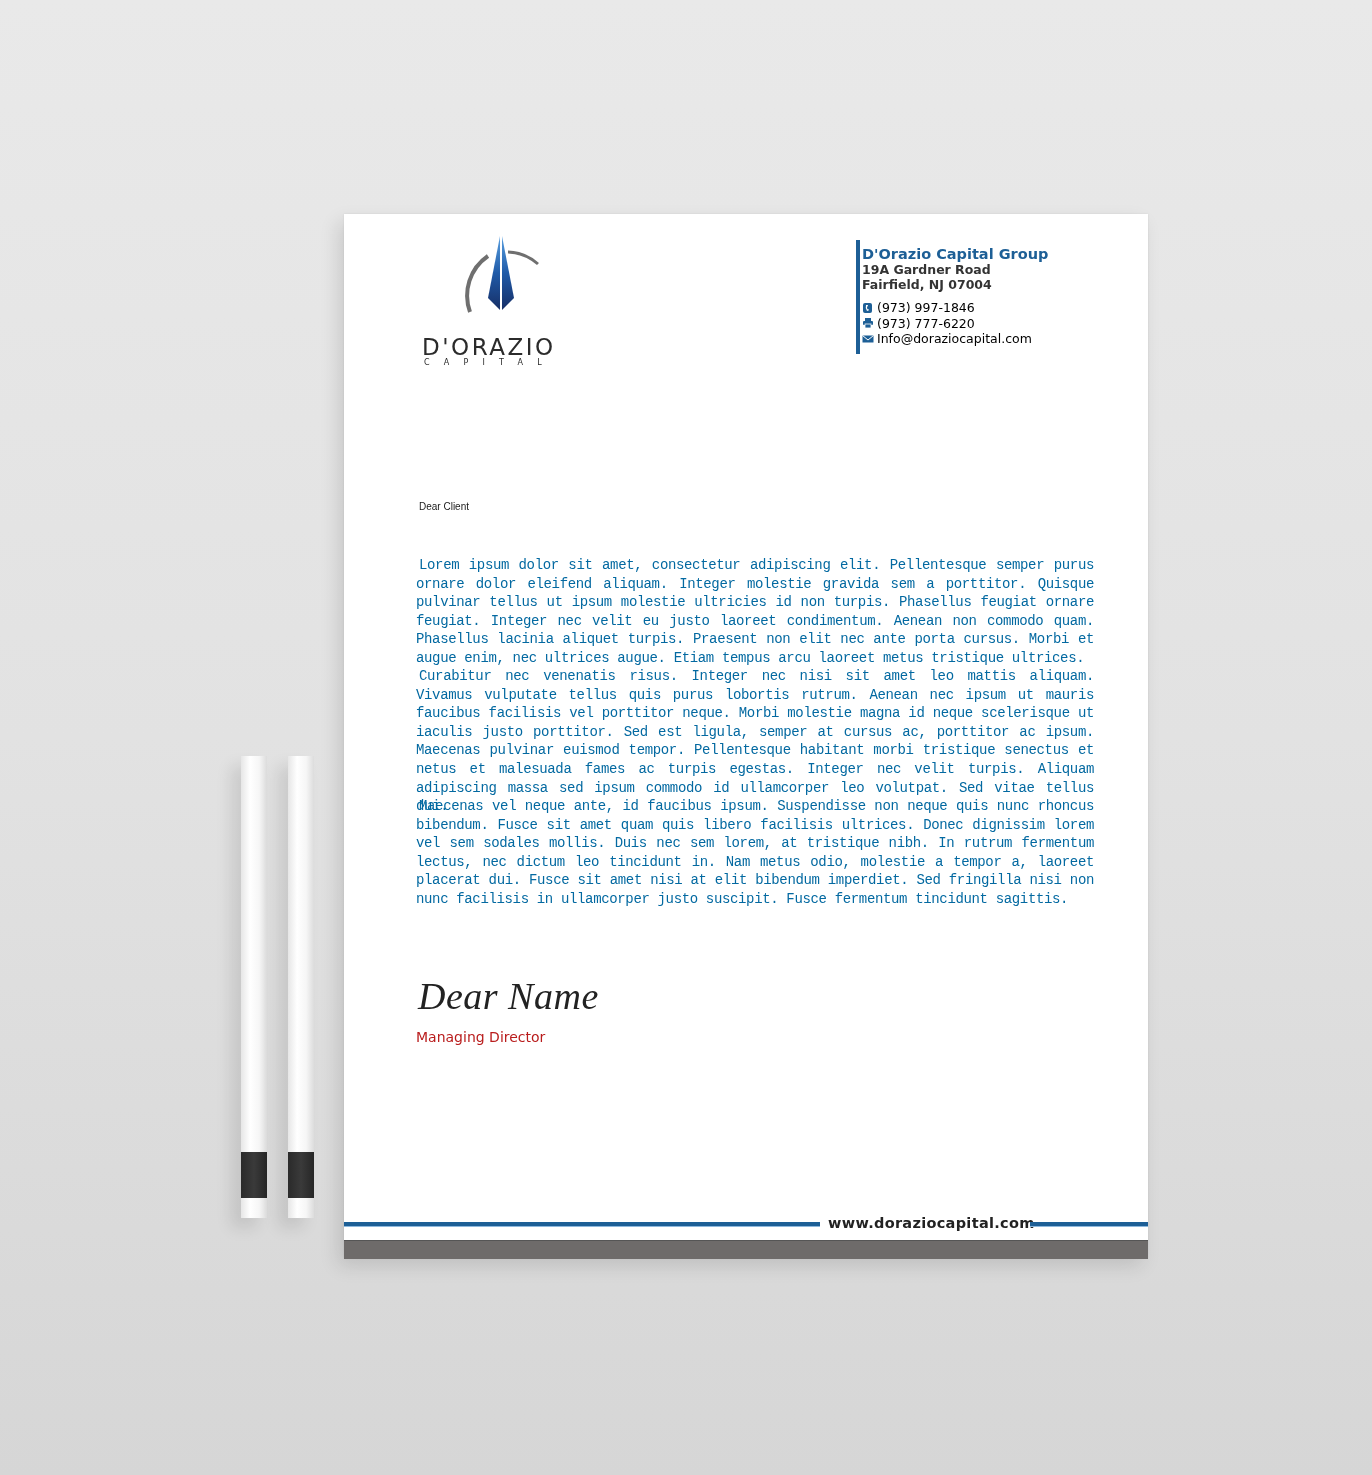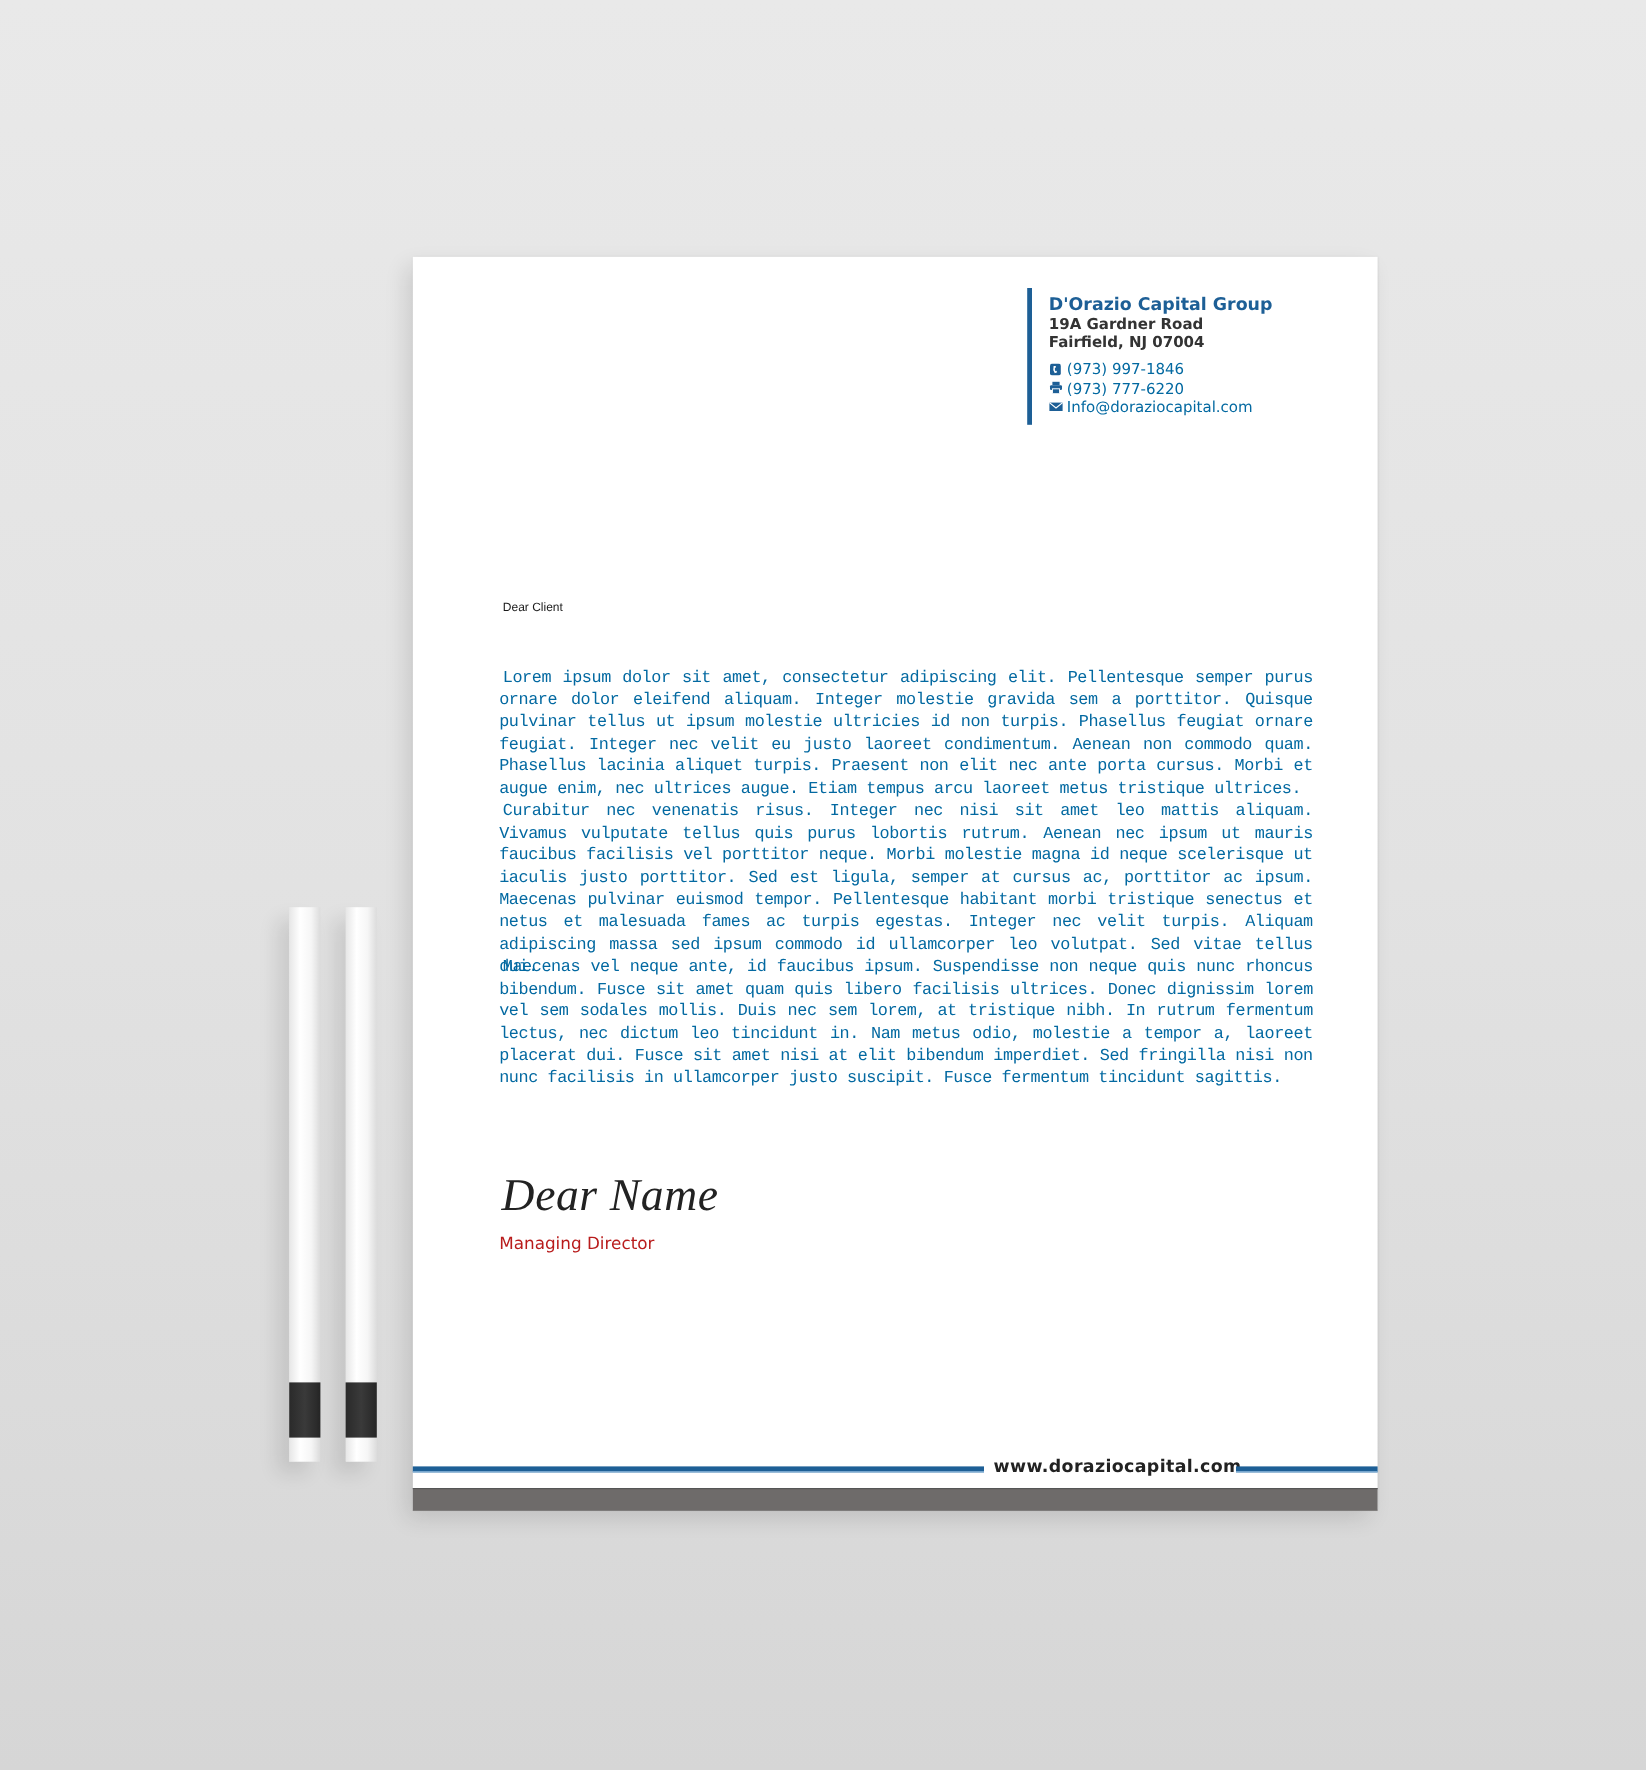--- a/index.html
+++ b/index.html
@@ -25,28 +25,28 @@
   .logo { position:absolute; left:76px; top:20px; width:160px; height:140px; }
   .logo-word {
     position:absolute; left:78px; top:120px; font-size:23px; letter-spacing:2.5px;
     color:#2b2b2b; font-family:"DejaVu Sans", sans-serif; font-weight:normal;
   }
   .logo-sub {
     position:absolute; left:80px; top:146px; font-size:8px; letter-spacing:14.2px;
     color:#2b2b2b; font-family:"DejaVu Sans", sans-serif;
   }
   .contact {
-    position:absolute; left:512px; top:26px; padding-left:14px;
+    position:absolute; left:512px; top:26px; padding-left:2px;
     border-left:4px solid #1d5f96; height:114px;
     font-family:"DejaVu Sans", sans-serif;
   }
   .contact .company { font-size:14.5px; font-weight:bold; color:#1d5f96; margin-top:6px; }
   .contact .line { font-size:12.5px; color:#333; line-height:15px;font-weight:bold; }
   .contact .gap { height:8px; }
-  .contact .row { display:flex; align-items:center; font-size:12.5px; color:#0369a1; line-height:15.5px; }
+  .contact .row { display:flex; align-items:center; font-size:12.5px; color:#000000; line-height:15.5px; }
   .ico { display:inline-block; width:12px; height:10px; margin-right:3px; }
   .greeting {
     position:absolute; left:75px; top:287px; font-size:10px; color:#1a1a1a;
   }
   .body-para {
     position:absolute; left:72px; width:678px; font-size:14px; line-height:18.6px;
     color:#0369a1; text-align:justify; font-family:Liberation Mono, monospace;
     letter-spacing:-0.35px;
   }
   .sign {
@@ -79,20 +79,37 @@
 
 <div class="pen" style="left:241px;">
     <div class="band"></div>
   </div>
 <div class="pen" style="left:288px;">
     <div class="band"></div>
   </div>
 
 <div class="paper">
 
+  <div class="logo">
+    <svg width="160" height="120" viewBox="0 0 160 120" style="position:absolute;left:0;top:0;">
+      <defs>
+        <linearGradient id="spire" x1="0" y1="0" x2="0" y2="1">
+          <stop offset="0" stop-color="#5aa0e0"></stop>
+          <stop offset="0.5" stop-color="#1f5aa8"></stop>
+          <stop offset="1" stop-color="#172f66"></stop>
+        </linearGradient>
+      </defs>
+      <path d="M 68 22 A 48 48 0 0 0 50 78" fill="none" stroke="#6f6f6f" stroke-width="4"></path>
+      <path d="M 88 18 A 48 48 0 0 1 118 30" fill="none" stroke="#6f6f6f" stroke-width="3"></path>
+      <polygon points="80,2 68,64 80,76" fill="url(#spire)"></polygon>
+      <polygon points="82,2 94,64 82,76" fill="url(#spire)"></polygon>
+    </svg>
+    <div class="logo-word" style="left:2px;top:100px;">D'ORAZIO</div>
+    <div class="logo-sub" style="left:4px;top:124px;">CAPITAL</div>
+  </div>
 
   <div class="contact">
     <div class="company">D'Orazio Capital Group</div>
     <div class="line">19A Gardner Road</div>
     <div class="line">Fairfield, NJ 07004</div>
     <div class="gap"></div>
     <div class="row">
       <svg class="ico" viewBox="0 0 12 10">
           <rect x="1" y="0" width="9" height="10" rx="2" fill="#1d5f96"></rect>
           <path d="M4 2 Q3 5 5 8 L7 7.2 L6.3 6 L5.5 6.3 Q4.8 5 5.1 3.5 L6 3.3 L5.8 2 Z" fill="#fff"></path>

